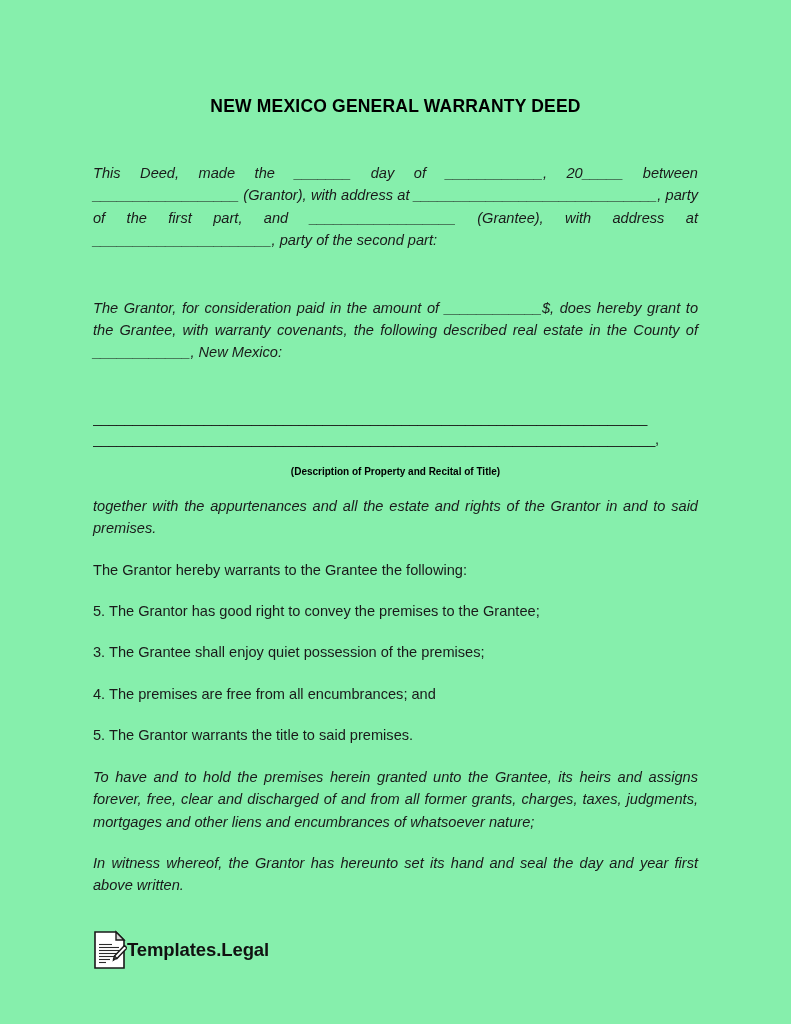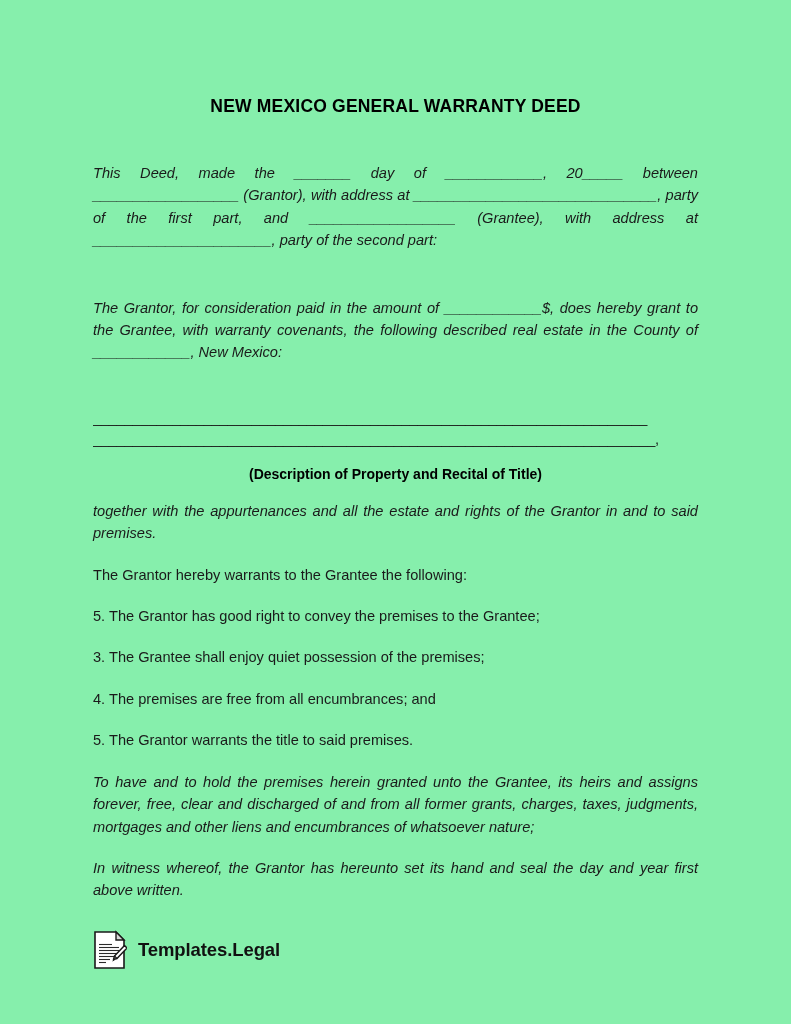--- a/index.html
+++ b/index.html
@@ -55,39 +55,38 @@
     font-size: 14.6px;
     line-height: 21px;
     letter-spacing: -0.2px;
     white-space: nowrap;
     overflow: hidden;
     color: #1a1a1a;
     height: 21px;
   }
   .sub-heading {
     text-align: center;
-    font-size: 14px;
+    font-size: 10px;
     font-weight: bold;
     margin: 0;
     padding-top: 16px;
     color: #000;
   }
   .block-together { margin-top: 18px; }
   .block-warrants { margin-top: 19px; }
   .list-item { margin-top: 19px; }
   .block-tohave { margin-top: 19px; }
   .block-witness { margin-top: 19px; }
 
   .footer {
     position: absolute;
     left: 93px;
     top: 930px;
     display: flex;
     align-items: center;
-    gap: 11px;
   }
   .logo-icon {
     width: 34px;
     height: 40px;
     display: block;
     flex: 0 0 auto;
   }
   .logo-text {
     font-size: 18.5px;
     font-weight: bold;

